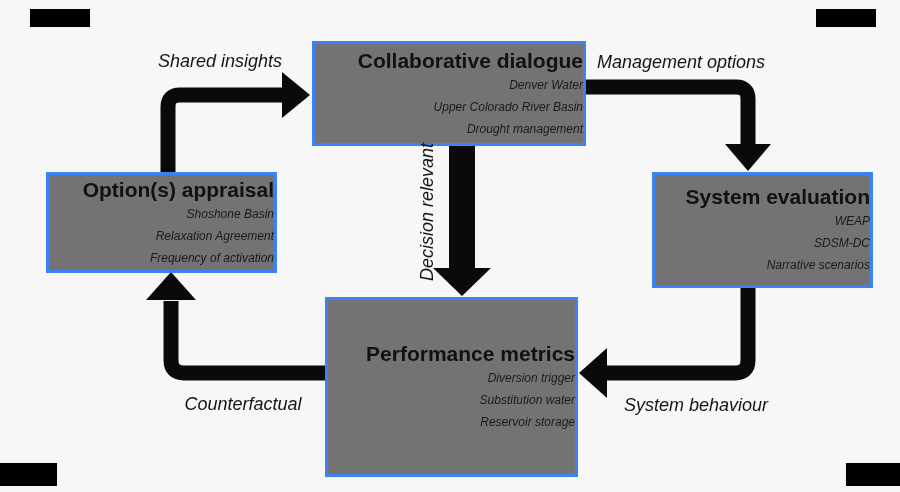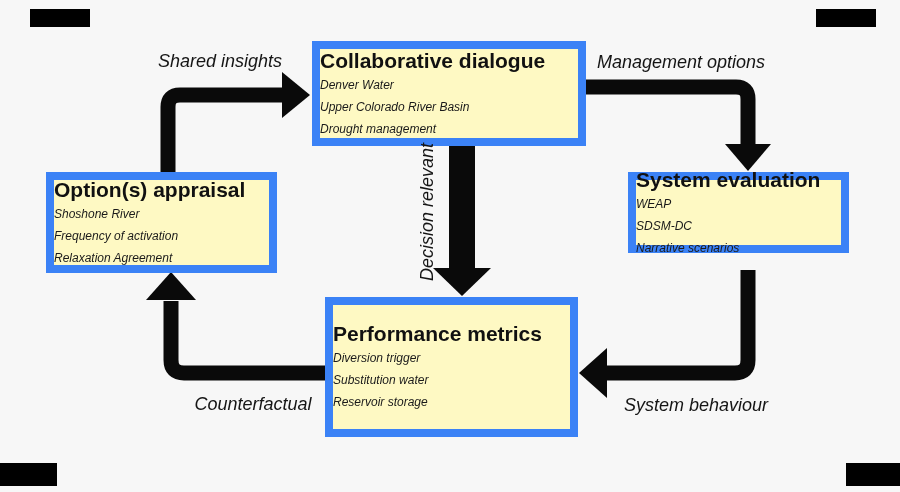--- a/index.html
+++ b/index.html
@@ -13,26 +13,26 @@
     color: #111;
   }
   .arrows {
     position: absolute;
     left: 0; top: 0;
     width: 900px; height: 492px;
   }
   .box {
     position: absolute;
     box-sizing: border-box;
-    background: #fef9c3;
-    border: 8px solid #3b82f6;
+    background: #737373;
+    border: 3px solid #3b82f6;
     display: flex;
     flex-direction: column;
     justify-content: center;
-    align-items: flex-start;
+    align-items: flex-end;
     text-align: center;
   }
   .box-title {
     font-weight: bold;
     font-size: 21px;
     line-height: 26px;
     white-space: nowrap;
   }
   .box-item {
     font-style: italic;
@@ -51,22 +51,22 @@
   }
   .arrow-label.vertical {
     transform: translate(-50%, -50%) rotate(-90deg);
   }
   .watermark-bar {
     position: absolute;
     background: #000;
   }
   .box-collaborative { left: 312px; top: 41px;  width: 274px; height: 105px; }
   .box-options       { left: 46px;  top: 172px; width: 231px; height: 101px; }
-  .box-system        { left: 628px; top: 172px; width: 221px; height: 81px; }
-  .box-performance   { left: 325px; top: 297px; width: 253px; height: 140px; }
+  .box-system        { left: 652px; top: 172px; width: 221px; height: 116px; }
+  .box-performance   { left: 325px; top: 297px; width: 253px; height: 180px; }
 </style>
 </head>
 <body>
 
 <div class="canvas">
 
   <svg class="arrows" viewBox="0 0 900 492" xmlns="http://www.w3.org/2000/svg">
 
     <path d="M 168 174 L 168 107 Q 168 95 180 95 L 284 95" fill="none" stroke="#0a0a0a" stroke-width="15"></path>
     <polygon points="310,95 282,72 282,118" fill="#0a0a0a"></polygon>
@@ -86,43 +86,43 @@
 
   <div class="box box-collaborative">
     <div class="box-title">Collaborative dialogue</div>
     <div class="box-item">Denver Water</div>
     <div class="box-item">Upper Colorado River Basin</div>
     <div class="box-item">Drought management</div>
   </div>
 
   <div class="box box-options">
     <div class="box-title">Option(s) appraisal</div>
-    <div class="box-item">Shoshone River</div>
+    <div class="box-item">Shoshone Basin</div>
+    <div class="box-item">Relaxation Agreement</div>
     <div class="box-item">Frequency of activation</div>
-    <div class="box-item">Relaxation Agreement</div>
   </div>
 
   <div class="box box-system">
     <div class="box-title">System evaluation</div>
     <div class="box-item">WEAP</div>
     <div class="box-item">SDSM-DC</div>
     <div class="box-item">Narrative scenarios</div>
   </div>
 
   <div class="box box-performance">
     <div class="box-title">Performance metrics</div>
     <div class="box-item">Diversion trigger</div>
     <div class="box-item">Substitution water</div>
     <div class="box-item">Reservoir storage</div>
   </div>
 
   <div class="arrow-label" style="left:220px; top:61px;">Shared insights</div>
   <div class="arrow-label" style="left:681px; top:62px;">Management options</div>
   <div class="arrow-label vertical" style="left:427px; top:212px;">Decision relevant</div>
   <div class="arrow-label" style="left:696px; top:405px;">System behaviour</div>
-  <div class="arrow-label" style="left:243px; top:404px;margin-left:10px;">Counterfactual</div>
+  <div class="arrow-label" style="left:243px; top:404px;">Counterfactual</div>
 
   <div class="watermark-bar" style="left:30px; top:9px; width:60px; height:18px;"></div>
   <div class="watermark-bar" style="left:816px; top:9px; width:60px; height:18px;"></div>
   <div class="watermark-bar" style="left:0px; top:463px; width:57px; height:23px;"></div>
   <div class="watermark-bar" style="left:846px; top:463px; width:54px; height:23px;"></div>
 
 </div>
 
 </body></html>

